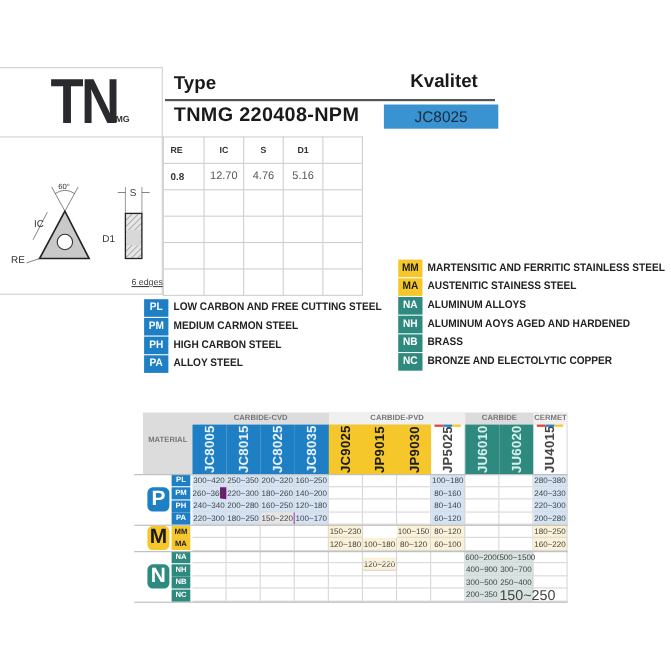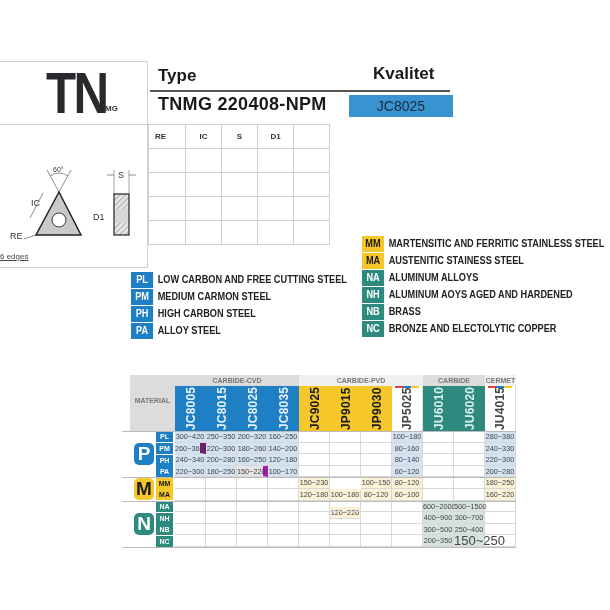--- a/index.html
+++ b/index.html
@@ -4,21 +4,21 @@
 <style>
   html, body { margin:0; padding:0; background:#ffffff; }
   body { width:610px; height:610px; position:relative; overflow:hidden; font-family:"Liberation Sans", sans-serif; color:#222; }
   .abs { position:absolute; }
 
   
   .card { left:0; top:61px; width:148px; height:207px; border:1px solid #cfcfcf; border-left:none; box-sizing:border-box; }
   .card-divider { left:0; top:124px; width:148px; height:1px; background:#cfcfcf; }
   .tn-logo { left:46px; top:62px; font-family:"Liberation Sans", sans-serif; font-weight:bold; font-size:58px; letter-spacing:-3px; color:#2a2a2e; transform:scaleX(0.85); transform-origin:left top; line-height:62px; }
   .tn-sub { left:105px; top:104px; font-size:8px; color:#333; font-weight:bold; }
-  .edges { left:0; width:148px; top:252px; text-align:left; font-size:8px; color:#444;text-decoration:underline; }
+  .edges { left:0; width:148px; top:252px; text-align:right; font-size:8px; color:#444;text-decoration:underline; }
 
   
   .type-label { left:158px; top:66px; font-size:17px; font-weight:bold; color:#1a1a1a; }
   .kval-label { left:373px; top:64px; font-size:17px; font-weight:bold; color:#1a1a1a; }
   .type-rule { left:150px; top:90px; width:300px; height:2px; background:#555; }
   .type-code { left:158px; top:94px; font-size:18px; font-weight:bold; color:#1a1a1a; letter-spacing:0.3px; }
   .grade-badge { left:349px; top:95px; width:104px; height:22px; background:#3a93d1; color:#1a2a3a; font-size:14px; text-align:center; line-height:22px; }
 
   
   table.dims { position:absolute; left:148px; top:124px; border-collapse:collapse; }
@@ -88,20 +88,27 @@
 <div class="abs grade-badge">JC8025</div>
 
 <table class="dims">
   <tbody>
       <tr>
     <td class="h re">RE</td>
     <td class="h">IC</td>
     <td class="h">S</td>
     <td class="h">D1</td>
     <td class="h"></td>
+  </tr>
+  <tr>
+    <td class="re">0.8</td>
+    <td class="num">12.70</td>
+    <td class="num">4.76</td>
+    <td class="num">5.16</td>
+    <td></td>
   </tr>
   <tr>
         <td class="re"></td>
         <td></td>
         <td></td>
         <td></td>
         <td></td>
       </tr>
   <tr>
         <td class="re"></td>
@@ -232,21 +239,21 @@
     <div class="gt-cell" style="left:299px;top:454.2px;width:31px;height:11.6px;line-height:11.6px;font-size:7.3px;background:;border-right:1px solid #d8d8d8;border-bottom:1px solid #d8d8d8;"></div>
     <div class="gt-cell" style="left:330px;top:454.2px;width:31px;height:11.6px;line-height:11.6px;font-size:7.3px;background:;border-right:1px solid #d8d8d8;border-bottom:1px solid #d8d8d8;"></div>
     <div class="gt-cell" style="left:361px;top:454.2px;width:31px;height:11.6px;line-height:11.6px;font-size:7.3px;background:;border-right:1px solid #d8d8d8;border-bottom:1px solid #d8d8d8;"></div>
     <div class="gt-cell" style="left:392px;top:454.2px;width:31px;height:11.6px;line-height:11.6px;font-size:7.3px;background:#d3e3f3;border-right:1px solid #d8d8d8;border-bottom:1px solid #d8d8d8;">80~140</div>
     <div class="gt-cell" style="left:423px;top:454.2px;width:31px;height:11.6px;line-height:11.6px;font-size:7.3px;background:;border-right:1px solid #d8d8d8;border-bottom:1px solid #d8d8d8;"></div>
     <div class="gt-cell" style="left:454px;top:454.2px;width:31px;height:11.6px;line-height:11.6px;font-size:7.3px;background:;border-right:1px solid #d8d8d8;border-bottom:1px solid #d8d8d8;"></div>
     <div class="gt-cell" style="left:485px;top:454.2px;width:31px;height:11.6px;line-height:11.6px;font-size:7.3px;background:#d3e3f3;border-right:1px solid #d8d8d8;border-bottom:1px solid #d8d8d8;">220~300</div>
     <div class="rowcode" style="left:156px;top:466.1px;background:#1e7fc4;">PA</div>
     <div class="gt-cell" style="left:175px;top:465.8px;width:31px;height:11.6px;line-height:11.6px;font-size:7.3px;background:#d3e3f3;border-right:1px solid #d8d8d8;border-bottom:1px solid #d8d8d8;">220~300</div>
     <div class="gt-cell" style="left:206px;top:465.8px;width:31px;height:11.6px;line-height:11.6px;font-size:7.3px;background:#d3e3f3;border-right:1px solid #d8d8d8;border-bottom:1px solid #d8d8d8;">180~250</div>
-    <div class="gt-cell" style="left:237px;top:465.8px;width:31px;height:11.6px;line-height:11.6px;font-size:7.3px;background:#e5e5e5;border-right:5px solid #a21caf;border-bottom:1px solid #d8d8d8;">150~220</div>
+    <div class="gt-cell" style="left:237px;top:465.8px;width:31px;height:11.6px;line-height:11.6px;font-size:7.3px;background:#e5e5e5;border-right:1px solid #a21caf;border-bottom:1px solid #d8d8d8;">150~220</div>
     <div class="gt-cell" style="left:268px;top:465.8px;width:31px;height:11.6px;line-height:11.6px;font-size:7.3px;background:#d3e3f3;border-right:1px solid #d8d8d8;border-bottom:1px solid #d8d8d8;">100~170</div>
     <div class="gt-cell" style="left:299px;top:465.8px;width:31px;height:11.6px;line-height:11.6px;font-size:7.3px;background:;border-right:1px solid #d8d8d8;border-bottom:1px solid #d8d8d8;"></div>
     <div class="gt-cell" style="left:330px;top:465.8px;width:31px;height:11.6px;line-height:11.6px;font-size:7.3px;background:;border-right:1px solid #d8d8d8;border-bottom:1px solid #d8d8d8;"></div>
     <div class="gt-cell" style="left:361px;top:465.8px;width:31px;height:11.6px;line-height:11.6px;font-size:7.3px;background:;border-right:1px solid #d8d8d8;border-bottom:1px solid #d8d8d8;"></div>
     <div class="gt-cell" style="left:392px;top:465.8px;width:31px;height:11.6px;line-height:11.6px;font-size:7.3px;background:#d3e3f3;border-right:1px solid #d8d8d8;border-bottom:1px solid #d8d8d8;">60~120</div>
     <div class="gt-cell" style="left:423px;top:465.8px;width:31px;height:11.6px;line-height:11.6px;font-size:7.3px;background:;border-right:1px solid #d8d8d8;border-bottom:1px solid #d8d8d8;"></div>
     <div class="gt-cell" style="left:454px;top:465.8px;width:31px;height:11.6px;line-height:11.6px;font-size:7.3px;background:;border-right:1px solid #d8d8d8;border-bottom:1px solid #d8d8d8;"></div>
     <div class="gt-cell" style="left:485px;top:465.8px;width:31px;height:11.6px;line-height:11.6px;font-size:7.3px;background:#d3e3f3;border-right:1px solid #d8d8d8;border-bottom:1px solid #d8d8d8;">200~280</div>
     <div class="rowcode" style="left:156px;top:477.7px;background:#f5c72a;color:#1a1a1a;">MM</div>
     <div class="gt-cell" style="left:175px;top:477.4px;width:31px;height:11.6px;line-height:11.6px;font-size:7.3px;background:;border-right:1px solid #d8d8d8;border-bottom:1px solid #d8d8d8;"></div>

